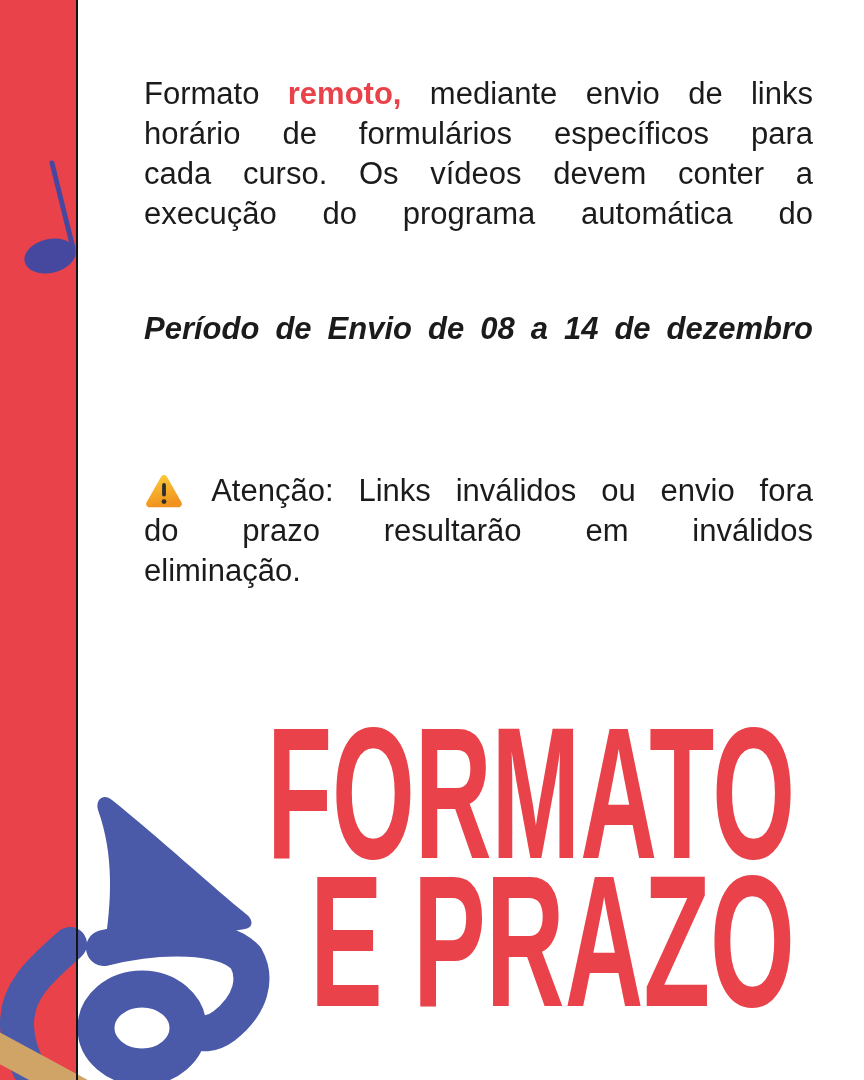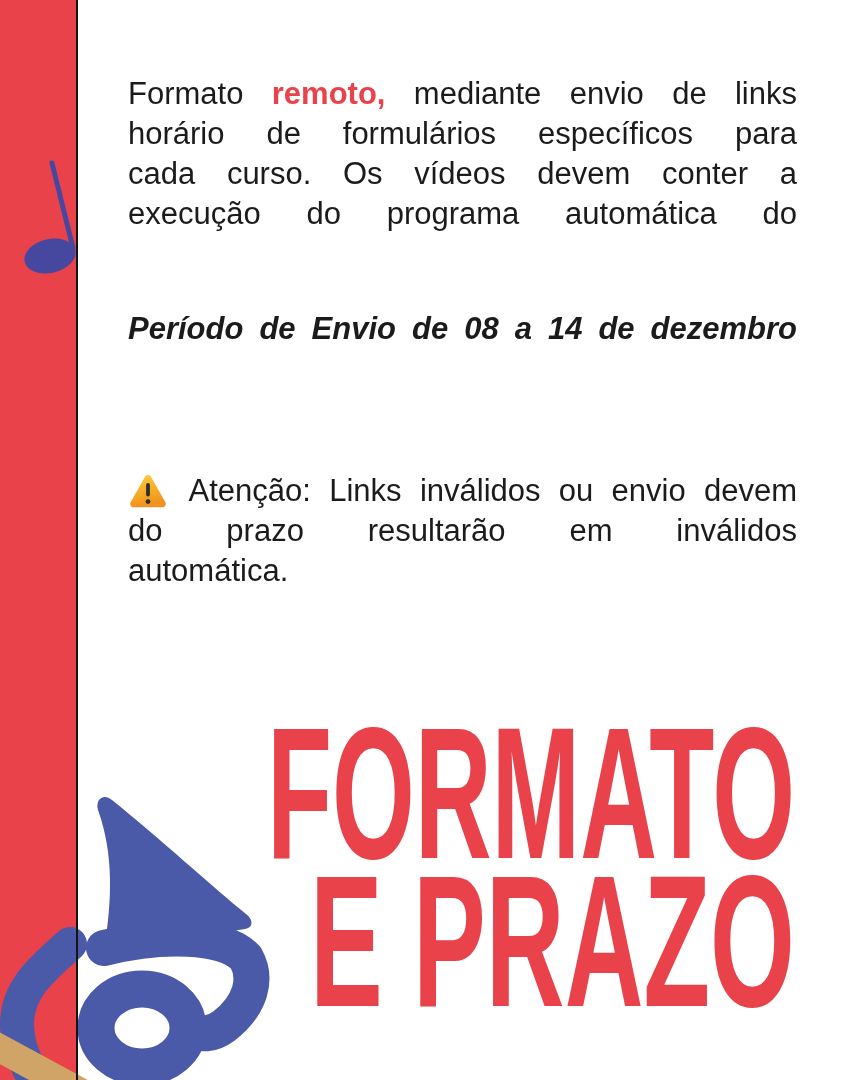--- a/index.html
+++ b/index.html
@@ -14,21 +14,21 @@
 
   
   .red-bar { position: absolute; left: 0; top: 0; width: 76px; height: 1080px; background: #E9424A; z-index: 1; }
   .edge-line { position: absolute; left: 76px; top: 0; width: 2px; height: 1080px; background: #141414; z-index: 6; }
 
   .decor-svg { position: absolute; left: 0; top: 0; z-index: 2; pointer-events: none; }
   .title-svg { position: absolute; left: 0; top: 0; z-index: 4; pointer-events: none; }
 
   .content { position: absolute; left: 128px; width: 669px; top: 0; z-index: 3; color: #1B1B1B; }
 
-  .para { position: absolute; left: 0; width: 669px; }
+  .para { position: absolute; left: 16px; width: 669px; }
   .para-intro    { top: 74px; }
   .para-deadline { top: 309px; font-weight: bold; font-style: italic; }
   .para-warning  { top: 471px; }
 
   .line {
     font-size: 31px;
     line-height: 40px;
     white-space: normal;
   }
   .jline { text-align: justify; text-align-last: justify; }
@@ -80,23 +80,23 @@
       <div class="line jline"><svg class="warn-icon" width="40" height="36" viewBox="0 0 40 36">
             <defs>
               <linearGradient id="wg" x1="0" y1="0" x2="0.25" y2="1">
                 <stop offset="0" stop-color="#FCCF3A"></stop>
                 <stop offset="1" stop-color="#F0921E"></stop>
               </linearGradient>
             </defs>
             <path d="M 17.2 4.6 C 18.5 2.4, 21.5 2.4, 22.8 4.6 L 37.4 30.2 C 38.7 32.4, 37.1 35.2, 34.6 35.2 L 5.4 35.2 C 2.9 35.2, 1.3 32.4, 2.6 30.2 Z" fill="url(#wg)"></path>
             <rect x="18.1" y="11" width="3.8" height="13.5" rx="1.9" fill="#2E2E2E"></rect>
             <circle cx="20" cy="29.6" r="2.4" fill="#2E2E2E"></circle>
-          </svg> <span>Atenção: Links inválidos ou envio devem</span></div>
+          </svg> <span>Atenção: Links inválidos ou envio fora</span></div>
       <div class="line jline">do prazo resultarão em inválidos</div>
-      <div class="line lline">automática.</div>
+      <div class="line lline">eliminação.</div>
     </div>
 
   </div>
 
   <svg class="title-svg" width="864" height="1080" viewBox="0 0 864 1080">
     <text x="267" y="858" textLength="528" lengthAdjust="spacingAndGlyphs" font-family="&quot;Liberation Sans&quot;, sans-serif" font-weight="bold" font-size="188" fill="#E9424A">FORMATO</text>
     <text x="310" y="1006" textLength="485" lengthAdjust="spacingAndGlyphs" font-family="&quot;Liberation Sans&quot;, sans-serif" font-weight="bold" font-size="188" fill="#E9424A">E PRAZO</text>
   </svg>
 
 </div>

